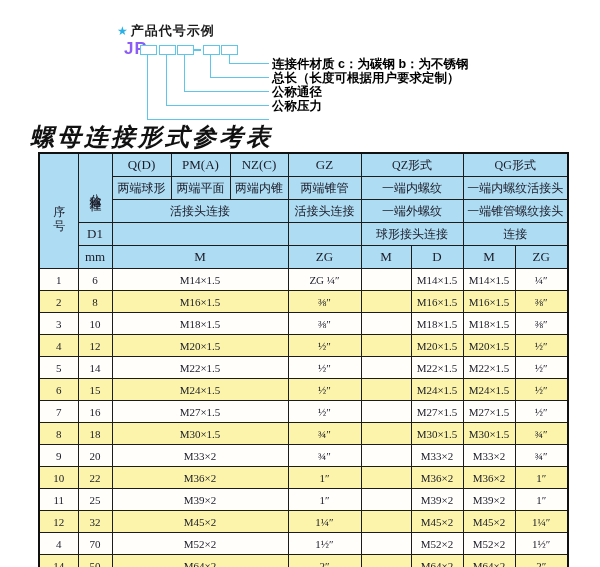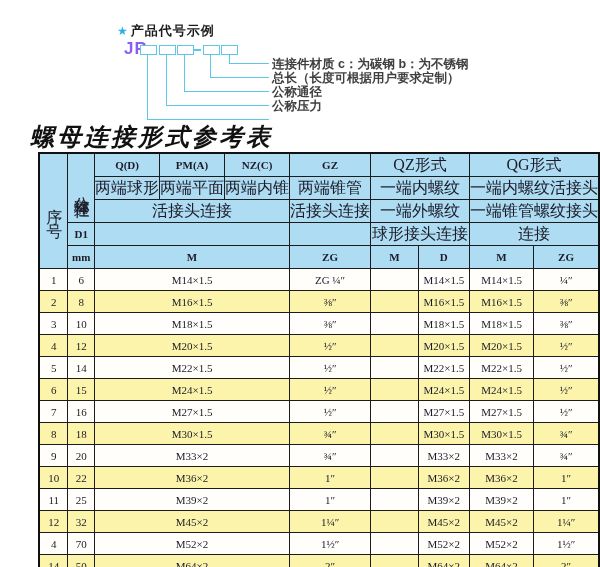--- a/index.html
+++ b/index.html
@@ -13,35 +13,35 @@
   .code-prefix{position:absolute;left:124px;top:39px;font-size:17px;font-weight:bold;color:#8b5cf6;letter-spacing:1px;}
   .code-box{position:absolute;top:45px;width:15px;height:8px;border:1px solid #5ec6e8;background:#ffffff;}
   .b1{left:140px;} .b2{left:159px;} .b3{left:177px;} .b4{left:203px;} .b5{left:221px;}
   .code-dash{position:absolute;left:194px;top:49px;width:7px;height:0;border-top:2px solid #5ec6e8;}
   .conn{position:absolute;border-left:1px solid #5ec6e8;border-bottom:1px solid #5ec6e8;}
   .c5{left:229px;top:54px;width:39px;height:9px;}
   .c4{left:210px;top:54px;width:58px;height:23px;}
   .c3{left:184px;top:54px;width:84px;height:37px;}
   .c2{left:166px;top:54px;width:102px;height:51px;}
   .c1{left:147px;top:54px;width:121px;height:65px;}
-  .diag-label{position:absolute;left:272px;font-size:12.5px;font-weight:bold;color:#404040;white-space:nowrap;}
+  .diag-label{position:absolute;left:272px;font-size:12.5px;font-weight:bold;color:#000000;white-space:nowrap;}
   .l1{top:56px;} .l2{top:70px;text-align:center;} .l3{top:84px;} .l4{top:98px;} .l5{top:112px;}
 
   
   #tableTitle{position:absolute;left:30px;top:121px;font-size:24px;font-weight:bold;font-style:italic;
               font-family:"Liberation Serif","DejaVu Serif",serif;color:#111;letter-spacing:3px;}
 
   
   #refTable{position:absolute;left:38px;top:152px;border-collapse:collapse;table-layout:fixed;
             font-family:"Liberation Serif","DejaVu Serif",serif;color:#1b1b28;}
   #refTable td,#refTable th{border:1px solid #1c1c1c;text-align:center;vertical-align:middle;
             padding:0;font-weight:normal;overflow:hidden;white-space:nowrap;}
   #refTable{border:2px solid #111;border-bottom:3px solid #111;}
-  #refTable thead td{background:#aedcf2;font-size:16px;height:22px;}
-  #refTable thead td.lat{font-size:11px;font-weight:bold;}
+  #refTable thead td{background:#aedcf2;font-size:12px;height:22px;}
+  #refTable thead td.lat{font-size:13px;}
   #refTable tbody td{font-size:11px;height:21px;background:#fffefb;}
   #refTable tbody tr.yellow td{background:#fbf4aa;}
   .vert{writing-mode:vertical-lr;text-orientation:upright;letter-spacing:2px;font-size:10.5px;}
   .vert2{writing-mode:vertical-lr;text-orientation:upright;letter-spacing:16px;font-size:12px;}
 </style>
 </head>
 <body>
 
 <div id="page">
 

